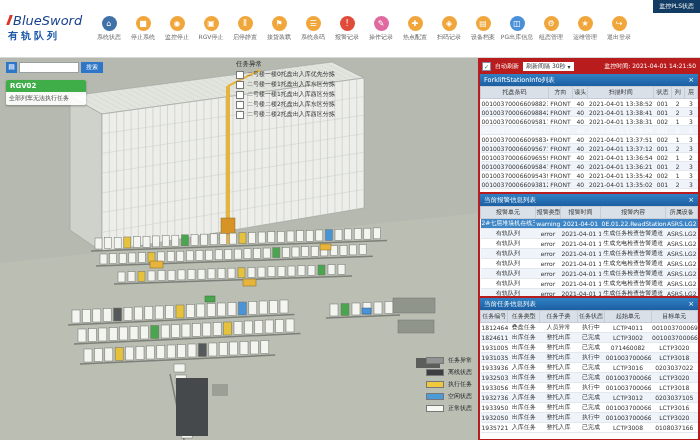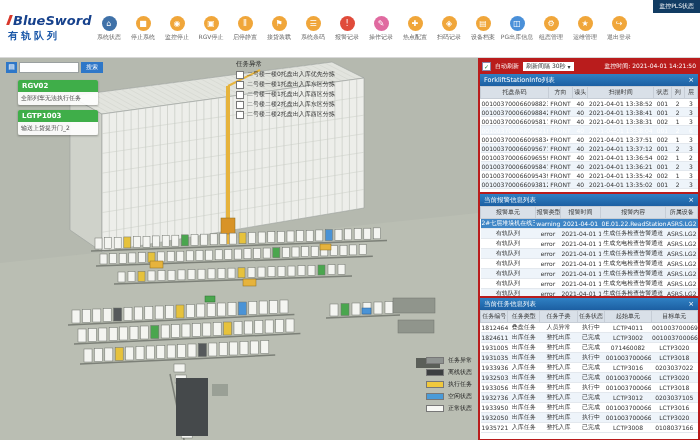--- a/index.html
+++ b/index.html
@@ -2,40 +2,40 @@
 <html><head>
 <meta charset="utf-8">
 <style>
   html,body{margin:0;padding:0;}
   body{width:700px;height:440px;overflow:hidden;font-family:"DejaVu Sans","Liberation Sans",sans-serif;background:#fff;}
   .app{width:700px;height:440px;display:flex;flex-direction:column;}
 
   
   .topbar{flex:0 0 57px;height:57px;display:flex;align-items:center;background:#fff;border-bottom:1px solid #d8d8d8;position:relative;}
   .brand{width:92px;padding-left:8px;box-sizing:border-box;}
-  .brand-name{font-style:italic;font-weight:bold;font-size:13px;color:#16418c;line-height:1.1;}
+  .brand-name{font-style:italic;font-weight:normal;font-size:13px;color:#16418c;line-height:1.1;}
   .brand-sub{font-size:10px;color:#1a57a8;font-weight:bold;letter-spacing:3px;}
   .brand-slash{display:inline-block;width:3px;height:10px;background:#d8372a;transform:skewX(-20deg);margin-right:2px;}
   .tools{display:flex;align-items:center;}
   .tool{width:34px;display:flex;flex-direction:column;align-items:center;gap:2px;cursor:pointer;}
   .tool-icon{width:15px;height:15px;border-radius:50%;color:#fff;font-size:8px;line-height:15px;text-align:center;}
   .tool-label{font-size:6px;color:#666;white-space:nowrap;}
   .pls-badge{position:absolute;top:0;right:0;background:#123c63;color:#fff;font-size:6px;padding:2px 6px;cursor:pointer;}
 
   
   .main{flex:1;display:flex;height:383px;}
   .viewport{position:relative;width:478px;height:383px;background:#b5b9af;overflow:hidden;flex:0 0 478px;}
   #scene{position:absolute;left:0;top:0;}
 
   .search-row{position:absolute;left:6px;top:4px;display:flex;align-items:center;gap:2px;}
   .filter-chip{width:11px;height:11px;background:#2e77c8;color:#fff;font-size:7px;line-height:11px;text-align:center;cursor:pointer;}
   .search-input{width:54px;height:9px;border:1px solid #9aa0a0;font-size:6px;padding:0 2px;background:#fff;}
   .search-btn{height:11px;background:#2e77c8;color:#fff;border:none;font-size:6px;padding:0 5px;cursor:pointer;}
 
-  .dev-list{position:absolute;left:18px;top:22px;width:80px;display:flex;flex-direction:column;gap:5px;}
+  .dev-list{position:absolute;left:6px;top:22px;width:80px;display:flex;flex-direction:column;gap:5px;}
   .dev-card{cursor:pointer;box-shadow:0 1px 2px rgba(0,0,0,.3);}
   .dev-id{background:#3fae49;color:#fff;font-size:7px;font-weight:bold;padding:2px 4px;border-radius:2px 2px 0 0;}
   .dev-desc{background:rgba(255,255,255,.9);color:#444;font-size:6px;padding:2px 3px;border-radius:0 0 2px 2px;}
 
   .sort-panel{position:absolute;left:236px;top:2px;width:140px;}
   .sort-title{font-size:6.5px;color:#222;margin-bottom:1px;}
   .sort-item{display:flex;align-items:center;gap:3px;margin-bottom:1px;cursor:pointer;}
   .sort-cbx{width:6px;height:6px;background:#fff;border:1px solid #777;flex:0 0 6px;}
   .sort-label{font-size:6px;color:#333;white-space:nowrap;}
 
@@ -410,24 +410,20 @@
         <span class="filter-chip">▤</span>
         <input class="search-input" placeholder="" style="">
         <button class="search-btn">搜索</button>
       </div>
 
       <div class="dev-list" id="device-list">
           <div class="dev-card">
             <div class="dev-id">RGV02</div>
             <div class="dev-desc">全部列车无法执行任务</div>
           </div>
-          <div class="dev-card">
-            <div class="dev-id">LGTP1003</div>
-            <div class="dev-desc">输送上货提升门_2</div>
-          </div>
         </div>
 
       <div class="sort-panel">
         <div class="sort-title">任务异常</div>
         <div id="sort-items">
             <div class="sort-item">
               <span class="sort-cbx"></span>
               <span class="sort-label">二号楼一楼0托盘出入库优先分拣</span>
             </div>
             <div class="sort-item">

